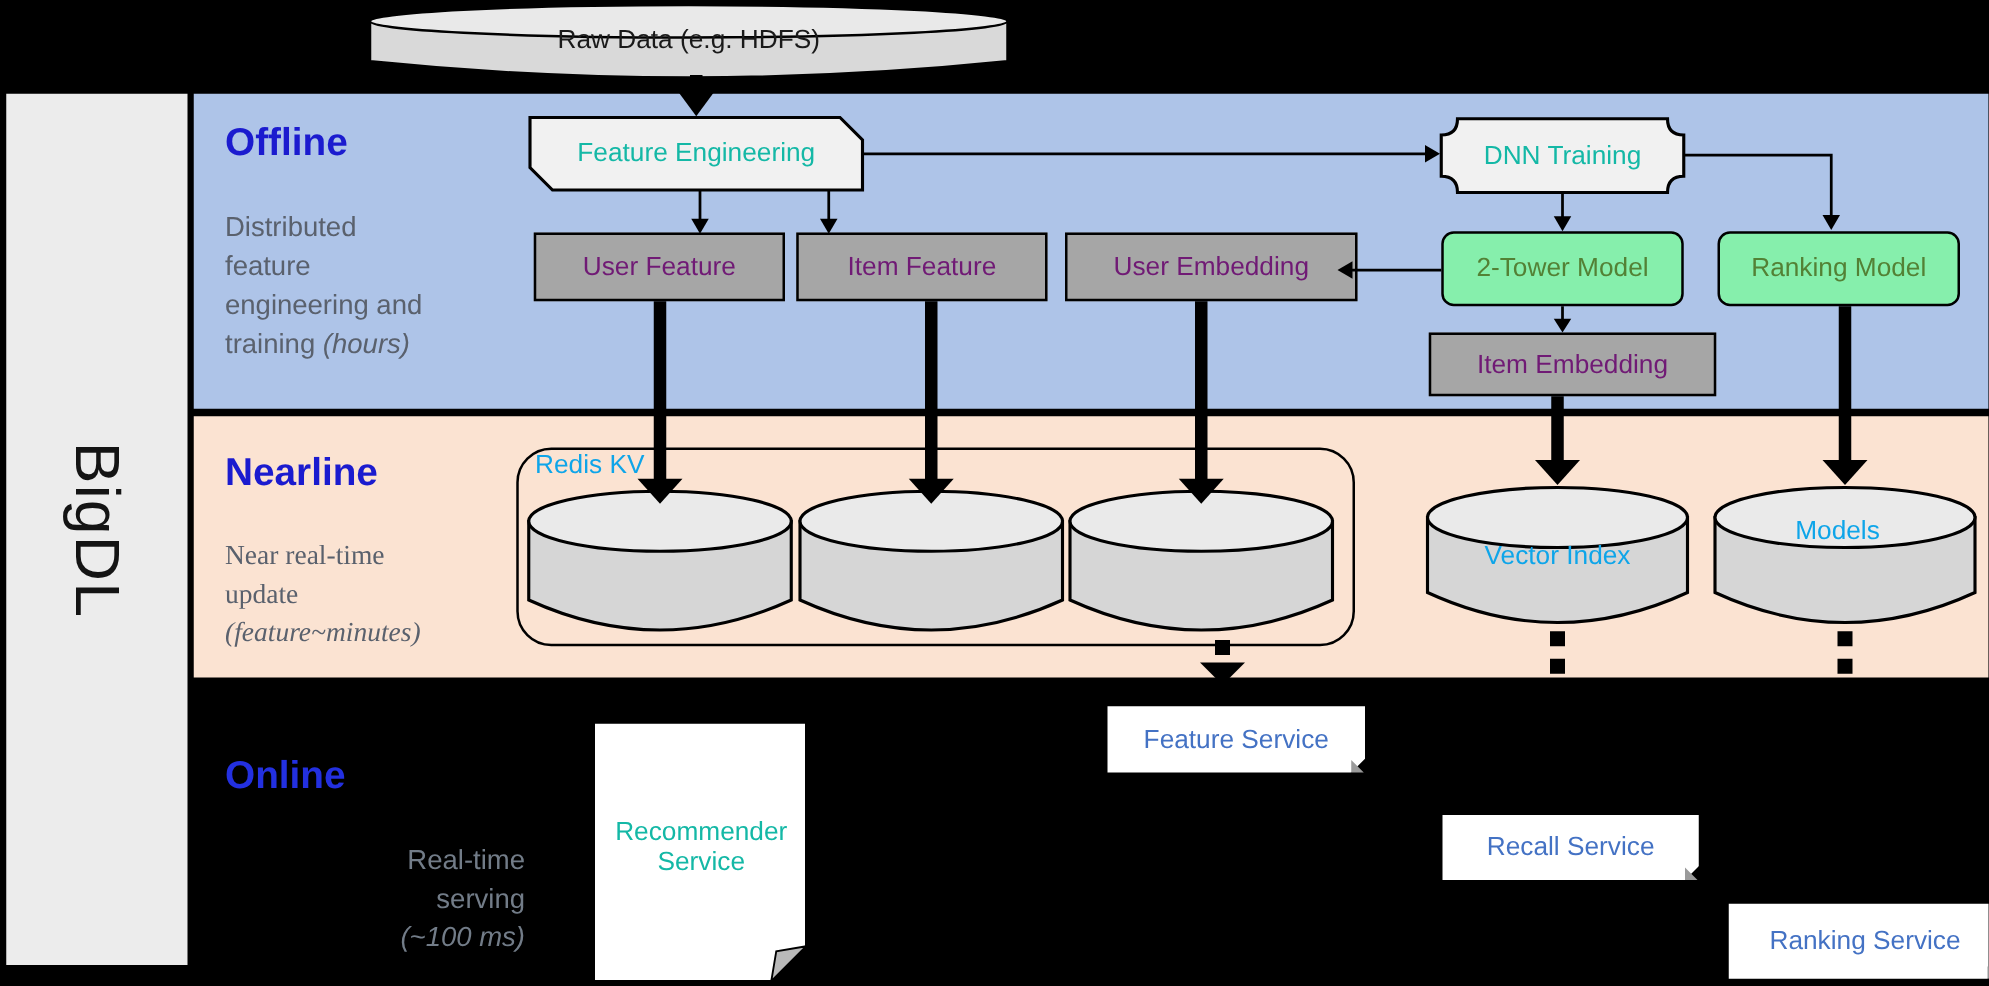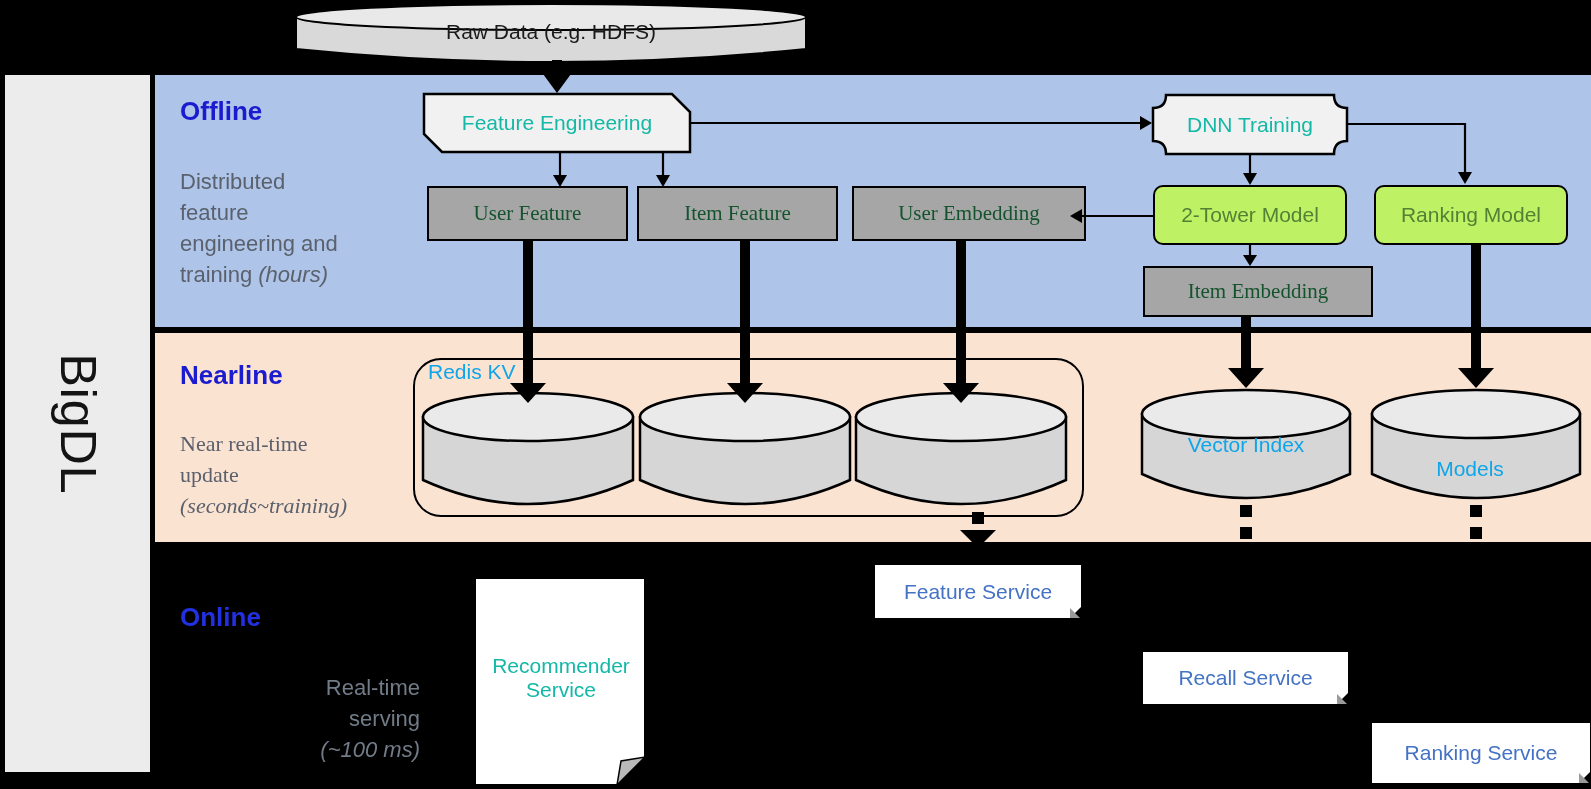--- a/index.html
+++ b/index.html
@@ -7,31 +7,31 @@
          font-family:"Liberation Sans",sans-serif;}
   .abs{position:absolute;}
   
   .bigdl-bar{left:5px;top:75px;width:145px;height:697px;background:#ececec;z-index:0;
              display:flex;align-items:center;justify-content:center;}
   .bigdl-text{transform:rotate(90deg);font-size:50px;color:#141414;letter-spacing:1px;white-space:nowrap;}
   .band{left:155px;width:1436px;z-index:0;}
   .band.offline{top:75px;height:252px;background:#aec4e8;}
   .band.nearline{top:333px;height:209px;background:#fbe3d2;}
   
-  .band-title{font-size:26px;font-weight:bold;color:#1b1bcf;z-index:4;}
+  .band-title{font-size:31px;font-weight:bold;color:#1b1bcf;z-index:4;}
   .band-sub{font-size:22px;color:#5a616d;line-height:31px;z-index:4;margin-top:24px;}
   .band-sub .it{font-style:italic;}
   .online-title{color:#2330e0;}
   .online-sub{color:#727c88;}
   
   .node{display:flex;align-items:center;justify-content:center;text-align:center;
         font-size:21px;z-index:1;box-sizing:border-box;}
-  .graybox{background:#a6a6a6;border:2.5px solid #000;color:#14532d;font-family:Liberation Serif, serif;}
-  .modelbox{background:#bef264;border:2.2px solid #000;border-radius:10px;color:#538135;}
-  .svcbox{background:#fff;color:#4472c4;z-index:1;}
+  .graybox{background:#a6a6a6;border:2.5px solid #000;color:#701a75;}
+  .modelbox{background:#86efac;border:2.2px solid #000;border-radius:10px;color:#538135;}
+  .svcbox{background:#fff;color:#4472c4;z-index:1;margin-left:11px;}
   .kv-container{border:2.5px solid #000;border-radius:28px;z-index:1;}
   .overlay-label{display:flex;align-items:center;justify-content:center;text-align:center;
                  font-size:21px;z-index:3;pointer-events:none;}
   .blue-t{color:#14b8a6;}
   .brown-t{color:#0ea5e9;}
   svg.wires{position:absolute;left:0;top:0;z-index:2;pointer-events:none;}
   .fold-cut{position:absolute;right:-1px;bottom:-1px;width:0;height:0;
             border-left:13px solid transparent;border-bottom:13px solid #000;}
   .fold-flap{position:absolute;right:1px;bottom:0;width:0;height:0;
              border-bottom:10px solid #9a9a9a;border-right:10px solid transparent;}
@@ -53,21 +53,21 @@
     <div>Distributed</div>
     <div>feature</div>
     <div>engineering and</div>
     <div><span>training </span><span class="it">(hours)</span></div>
   </div>
 
   <div class="abs band-title" style="left:180px;top:360px;">Nearline</div>
   <div class="abs band-sub" style="left:180px;top:404px;width:265px;font-family:Liberation Serif, serif;">
     <div>Near real-time</div>
     <div>update</div>
-    <div class="it">(seconds~training)</div>
+    <div class="it">(feature~minutes)</div>
   </div>
 
   <div class="abs band-title online-title" style="left:180px;top:602px;">Online</div>
   <div class="abs band-sub online-sub" style="left:180px;top:648px;width:240px;text-align:right;">
     <div>Real-time</div>
     <div>serving</div>
     <div class="it">(~100 ms)</div>
   </div>
 
   <div class="abs node graybox" style="left:427px;top:186px;width:201px;height:55px;">User Feature</div>
@@ -201,16 +201,16 @@
     <g fill="#000">
       <rect x="1470" y="505" width="12" height="12"></rect>
         <rect x="1470" y="527" width="12" height="12"></rect>
     </g>
   </svg>
 
   <div class="abs overlay-label" style="left:296px;top:6px;width:510px;height:52px;color:#1a1a1a;text-align:center;">Raw Data (e.g. HDFS)</div>
   <div class="abs overlay-label blue-t" style="left:424px;top:94px;width:266px;height:58px;">Feature Engineering</div>
   <div class="abs overlay-label blue-t" style="left:1153px;top:95px;width:194px;height:59px;">DNN Training</div>
   <div class="abs overlay-label brown-t" style="left:1142px;top:392px;width:208px;height:105px;">Vector Index</div>
-  <div class="abs overlay-label brown-t" style="left:1372px;top:416px;width:196px;height:105px;">Models</div>
+  <div class="abs overlay-label brown-t" style="left:1372px;top:372px;width:196px;height:105px;">Models</div>
   <div class="abs overlay-label blue-t" style="left:478px;top:578px;width:166px;height:200px;">Recommender Service</div>
 
 </div>
 
 </body></html>

